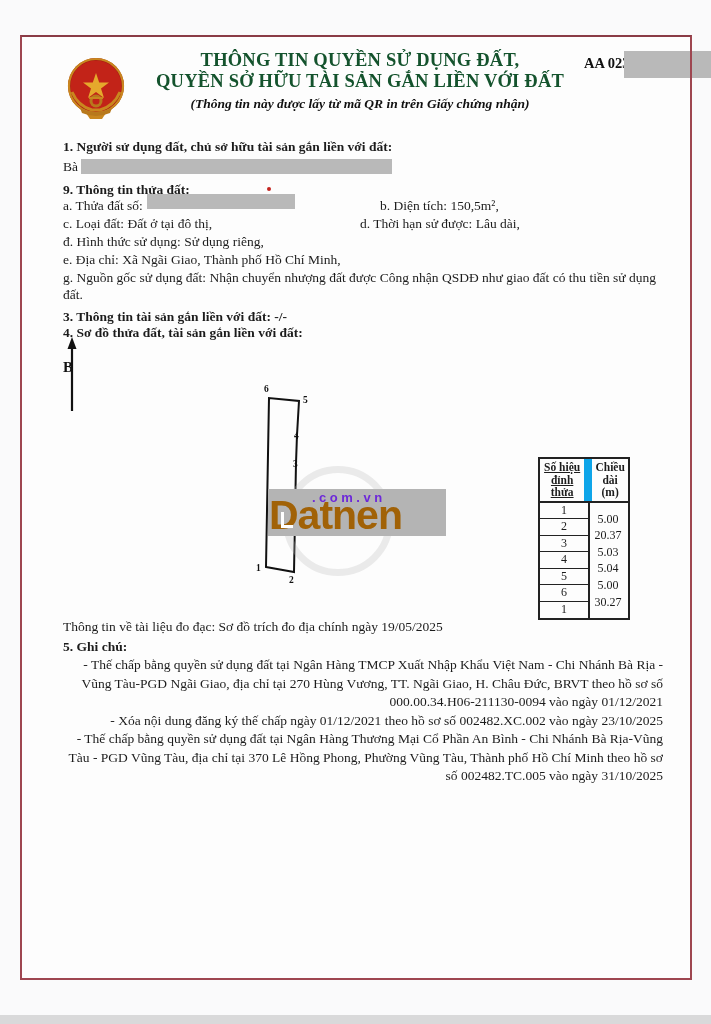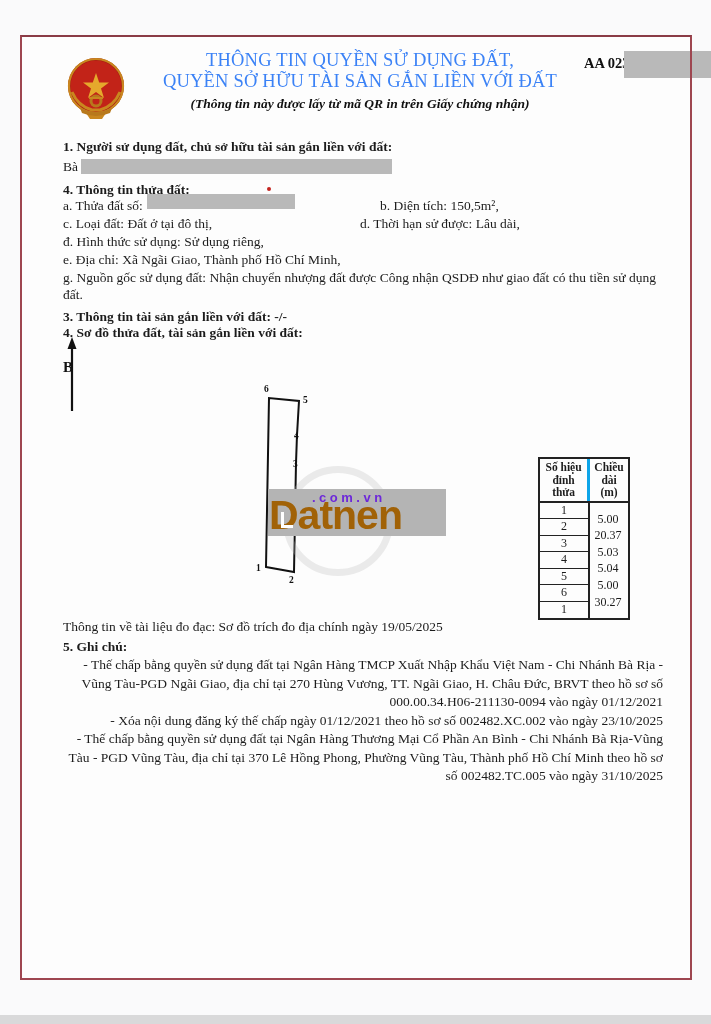--- a/index.html
+++ b/index.html
@@ -4,21 +4,21 @@
 <style>
   html,body{margin:0;padding:0;background:#eef0f1;}
   .canvas{position:relative;width:711px;height:1024px;background:#fafafb;overflow:hidden;
           font-family:"Liberation Serif",serif;color:#1c1c1c;}
   .abs{position:absolute;}
   
   .frame{left:20px;top:35px;width:668px;height:941px;border:2px solid #9e4650;
          border-top-color:#8a3b46;background:#fdfdfd;}
   
   .title-block{left:150px;top:50px;width:420px;text-align:center;}
-  .title{font-weight:normal;color:#3b82f6;font-size:18.5px;line-height:21px;letter-spacing:.2px;}
+  .title{font-weight:bold;color:#14532d;font-size:18.5px;line-height:21px;letter-spacing:.2px;}
   .subtitle{font-weight:bold;font-style:italic;font-size:13.5px;color:#111;margin-top:4px;}
   .doc-code{left:584px;top:55px;font-weight:bold;font-size:14.5px;color:#111;}
   .redact{background:#b9b9b9;}
   .redact-code{left:624px;top:51px;width:87px;height:27px;}
   .frame-line-overlay{left:690px;top:51px;width:2px;height:27px;background:#9e4650;}
   
   .line{font-size:13.5px;line-height:17px;white-space:nowrap;}
   .wrap{white-space:normal;}
   .b{font-weight:bold;}
   .red-dot{left:267px;top:187px;width:4px;height:4px;background:#c4241f;border-radius:50%;}
@@ -28,21 +28,21 @@
   .wm-domain{left:312px;top:490px;font-family:"Liberation Sans",sans-serif;font-weight:bold;
              font-size:13px;letter-spacing:3.5px;color:#6d28d9;}
   .wm-brand{left:269px;top:492px;font-family:"Liberation Sans",sans-serif;font-weight:bold;
             font-size:41px;color:#a16207;letter-spacing:-1px;}
   .wm-d-icon{left:281px;top:512px;width:9px;height:13px;border-left:3px solid #fff;
              border-bottom:3px solid #fff;}
   
   .ptable{left:538px;top:457px;width:88px;background:#fdfdfd;border:2px solid #222;
           font-size:11.5px;text-align:center;}
   .ptable .hdr{display:flex;border-bottom:2px solid #222;font-weight:bold;line-height:12.5px;}
-  .ptable .hdr .c1{width:48px;border-right:3px solid #0ea5e9;padding:2px 1px;}
+  .ptable .hdr .c1{width:48px;border-right:8px solid #0ea5e9;padding:2px 1px;text-decoration:underline;}
   .ptable .hdr .c2{width:36px;padding:2px 2px;}
   .ptable .bodyrow{display:flex;}
   .vcol{width:48px;border-right:2px solid #222;}
   .vcell{height:15.6px;line-height:15.6px;border-bottom:1.5px solid #222;font-size:12px;}
   .vcell:last-child{border-bottom:none;}
   .lcol{width:36px;position:relative;}
   .lval{position:absolute;left:0;width:36px;text-align:center;font-size:12px;line-height:12px;}
   
   .note{font-size:13.5px;line-height:18.5px;text-align:right;}
   .bottom-strip{left:0;top:1015px;width:711px;height:9px;background:#d9d9da;}
@@ -76,21 +76,21 @@
   </div>
 
   <div class="abs doc-code">AA 023</div>
   <div class="abs redact redact-code"></div>
   <div class="abs frame-line-overlay"></div>
 
   <div class="abs line b" style="left:63px;top:138px;">1. Người sử dụng đất, chủ sở hữu tài sản gắn liền với đất:</div>
   <div class="abs line" style="left:63px;top:158px;">Bà</div>
   <div class="abs redact" style="left:81px;top:159px;width:311px;height:15px;"></div>
 
-  <div class="abs line b" style="left:63px;top:181px;">4. Thông tin thửa đất:</div>
+  <div class="abs line b" style="left:63px;top:181px;">9. Thông tin thửa đất:</div>
   <div class="abs red-dot"></div>
   <div class="abs line" style="left:63px;top:197px;">a. Thửa đất số:</div>
   <div class="abs redact" style="left:147px;top:194px;width:148px;height:15px;"></div>
   <div class="abs line" style="left:360px;top:197px;padding-left:20px;">b. Diện tích: 150,5m²,</div>
   <div class="abs line" style="left:63px;top:215px;">c. Loại đất: Đất ở tại đô thị,</div>
   <div class="abs line" style="left:360px;top:215px;">d. Thời hạn sử được: Lâu dài,</div>
   <div class="abs line" style="left:63px;top:251px;">e. Địa chỉ: Xã Ngãi Giao, Thành phố Hồ Chí Minh,</div>
   <div class="abs line" style="left:63px;top:233px;">đ. Hình thức sử dụng: Sử dụng riêng,</div>
   <div class="abs line wrap" style="left:63px;top:269px;width:604px;">g. Nguồn gốc sử dụng đất: Nhận chuyển nhượng đất được Công nhận QSDĐ như giao đất có thu tiền sử dụng đất.</div>
 

